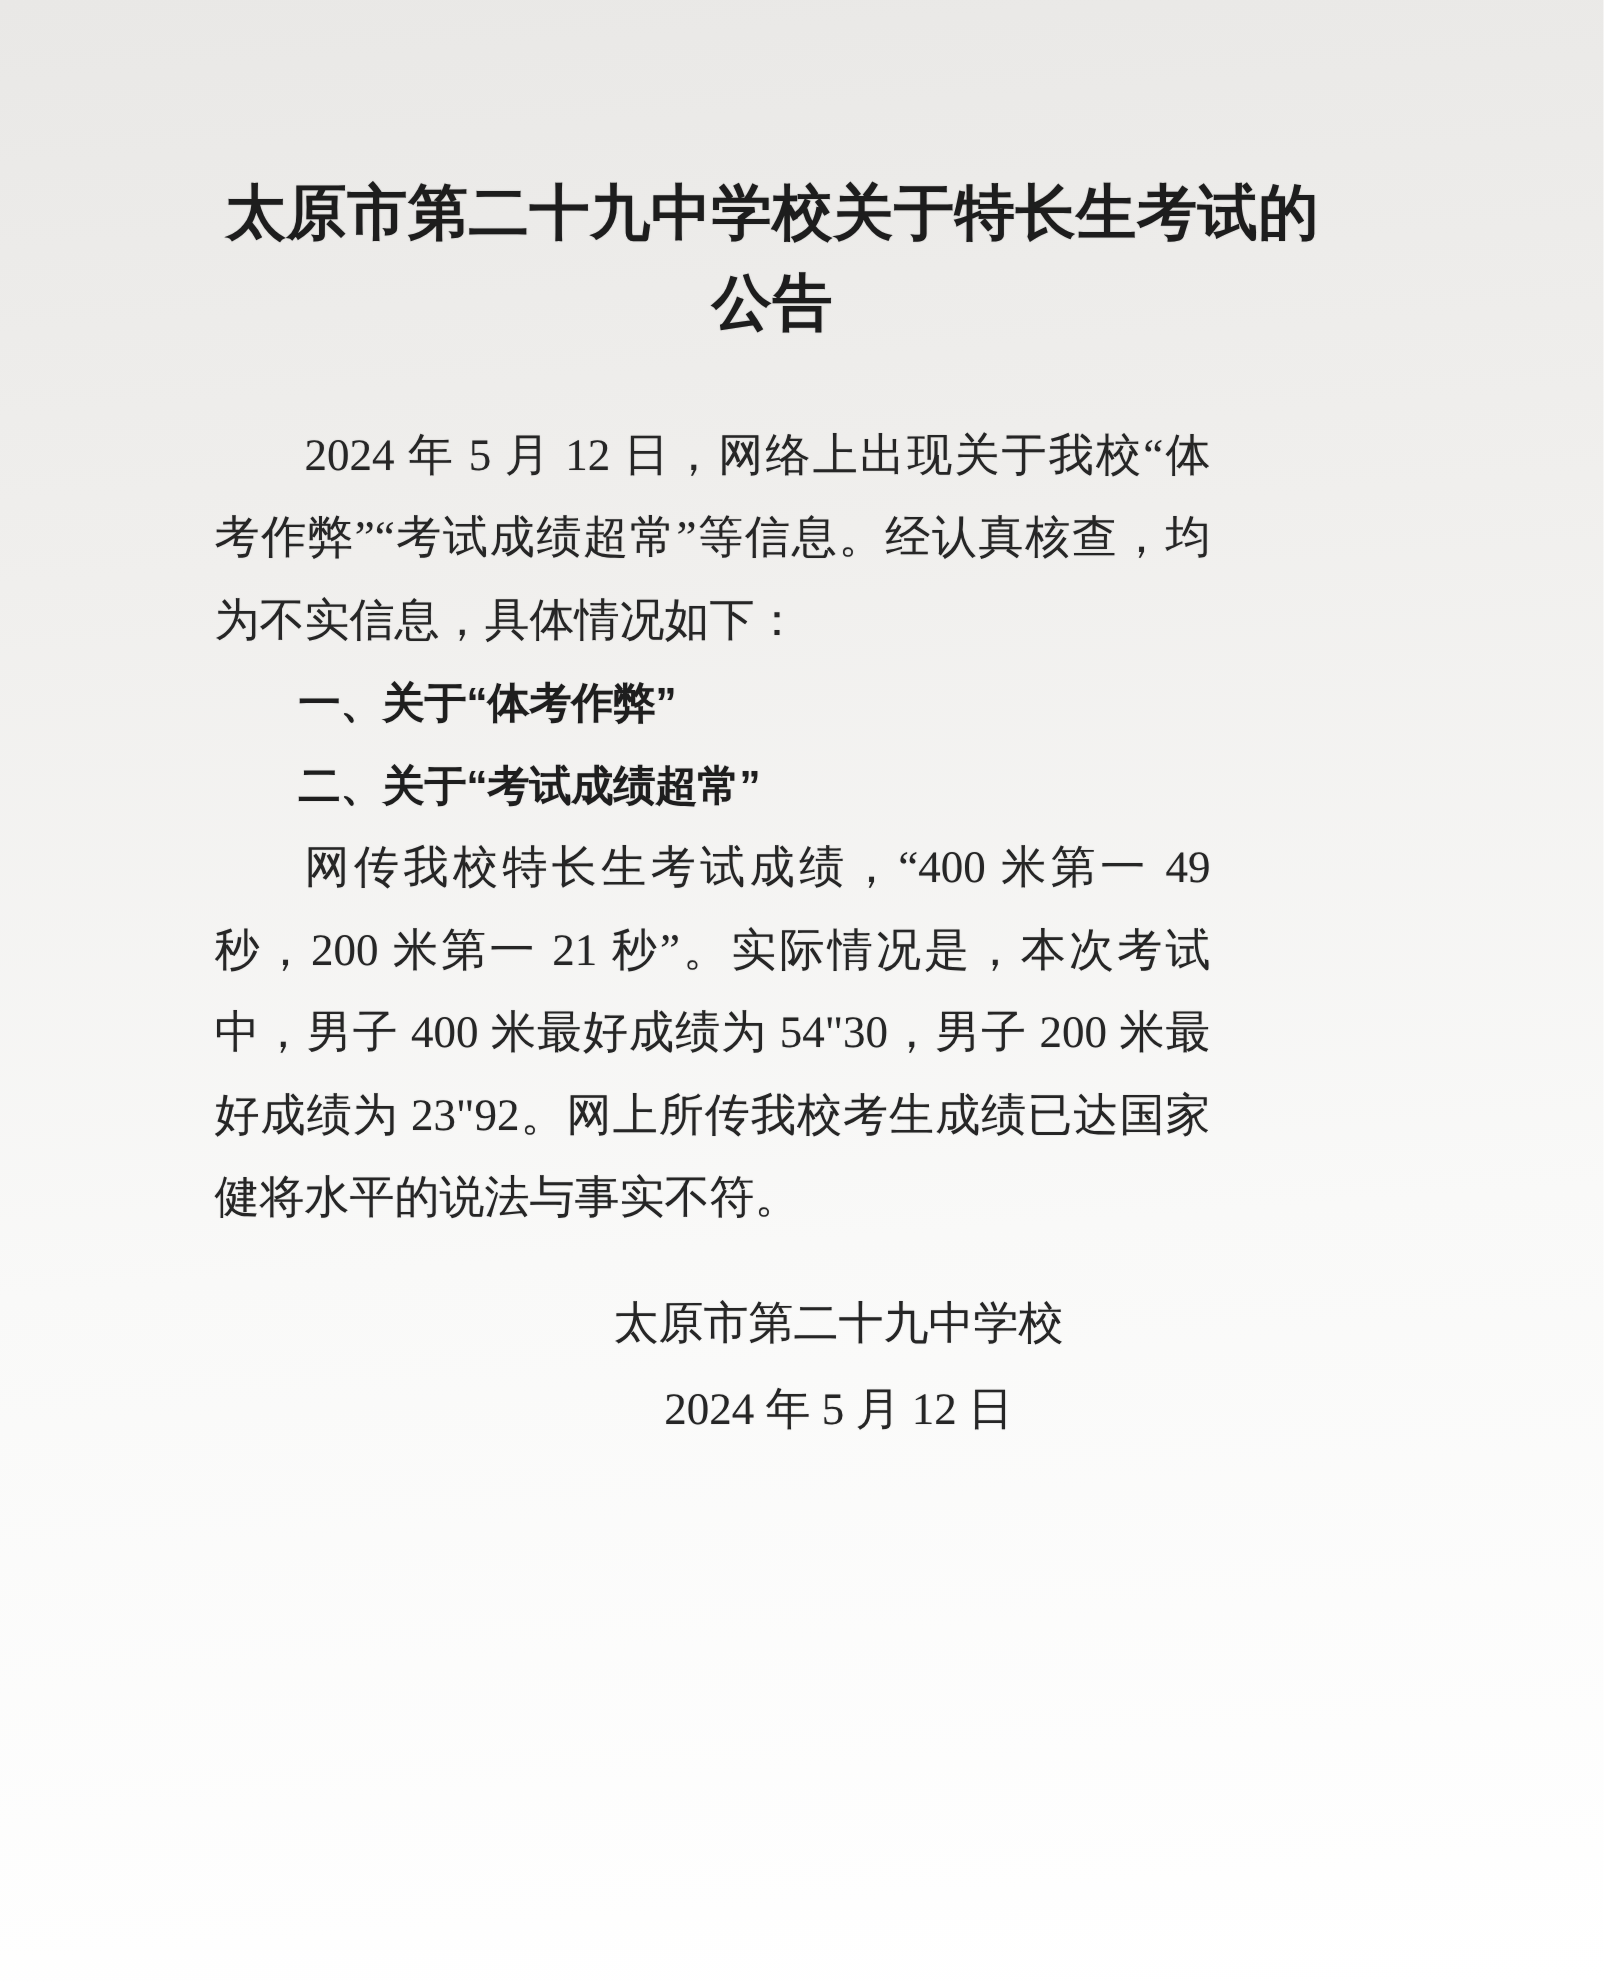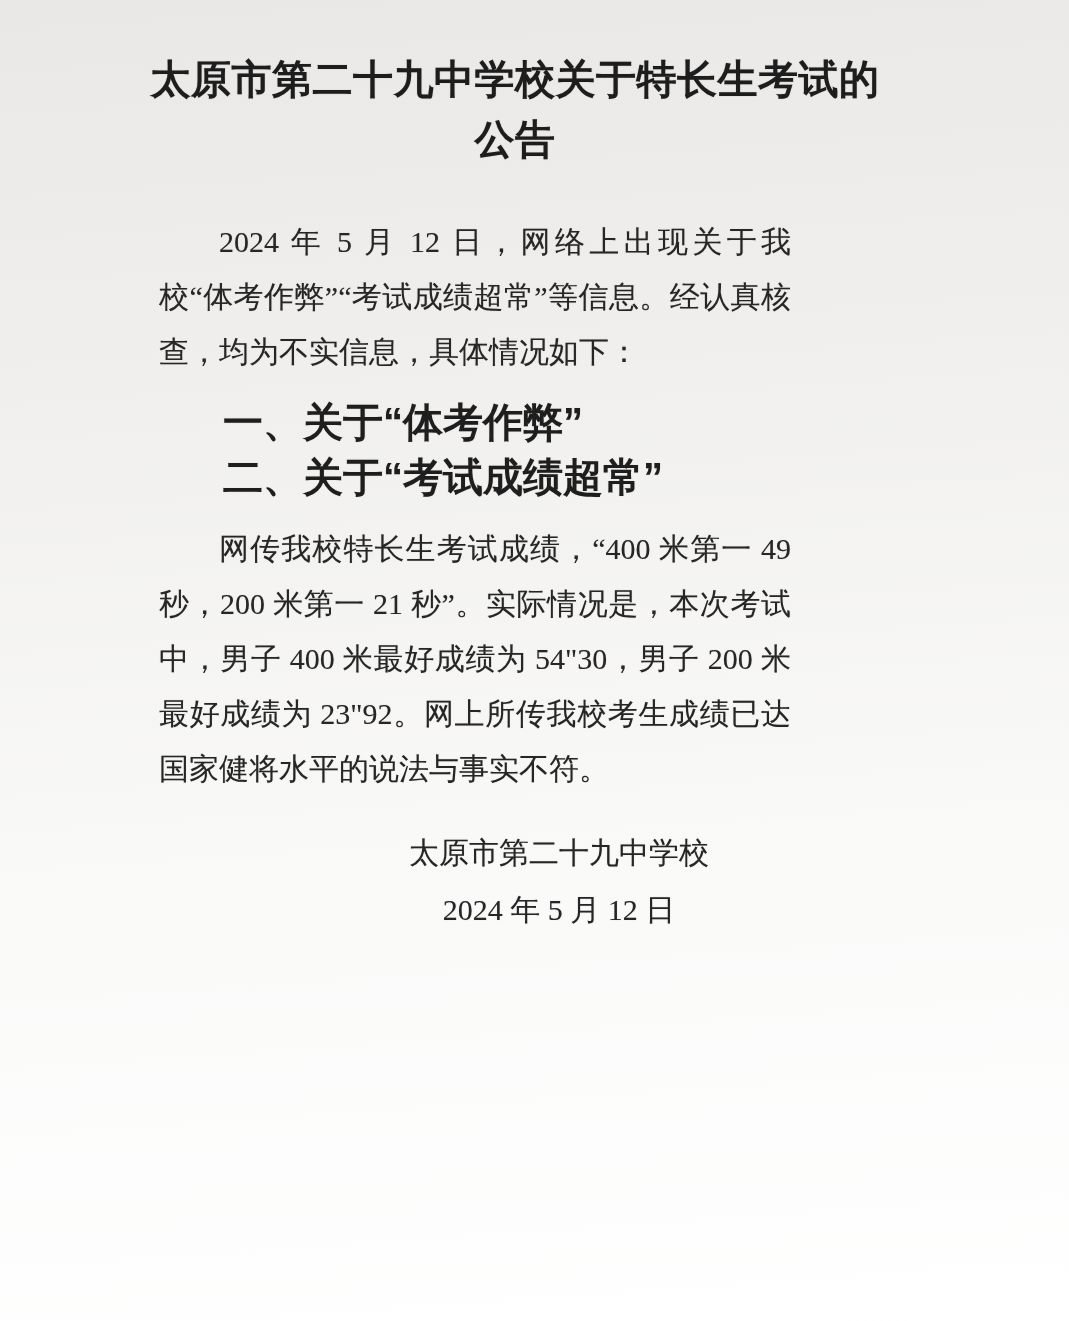--- a/index.html
+++ b/index.html
@@ -11,46 +11,46 @@
     height: 1321px;
     overflow: hidden;
     background: linear-gradient(176deg, #e9e8e6 0%, #f0efed 28%, #f9f9f8 62%, #ffffff 100%);
     font-family: "Liberation Serif", "DejaVu Serif", serif;
     color: #262626;
   }
   .page {
     box-sizing: border-box;
     width: 941px;
     height: 1321px;
-    padding: 50px 134px 0 143px;
+    padding: 112px 134px 0 143px;
   }
   .title {
     width: 744px;
     margin: 0 auto 44px auto;
     font-size: 40px;
     line-height: 60px;
     font-weight: 700;
     text-align: center;
     letter-spacing: 0.5px;
     color: #1d1d1d;
     text-shadow: 0 0 1px rgba(30,30,30,0.35);
   }
   .body-text {
     font-size: 30px;
     line-height: 55px;
     text-align: justify;
     text-shadow: 0 0 1px rgba(40,40,40,0.25);
   }
   .para {
-    margin: 16px;
+    margin: 0;
     text-indent: 2em;
   }
   .section-heading {
     margin: 0;
-    font-size: 40px;
+    font-size: 28px;
     line-height: 55px;
     text-indent: 2em;
     font-weight: 700;
     font-family: "Liberation Sans", "DejaVu Sans", sans-serif;
     color: #1e1e1e;
   }
   .signature {
     width: 400px;
     margin: 28px 48px 0 auto;
     text-align: center;

